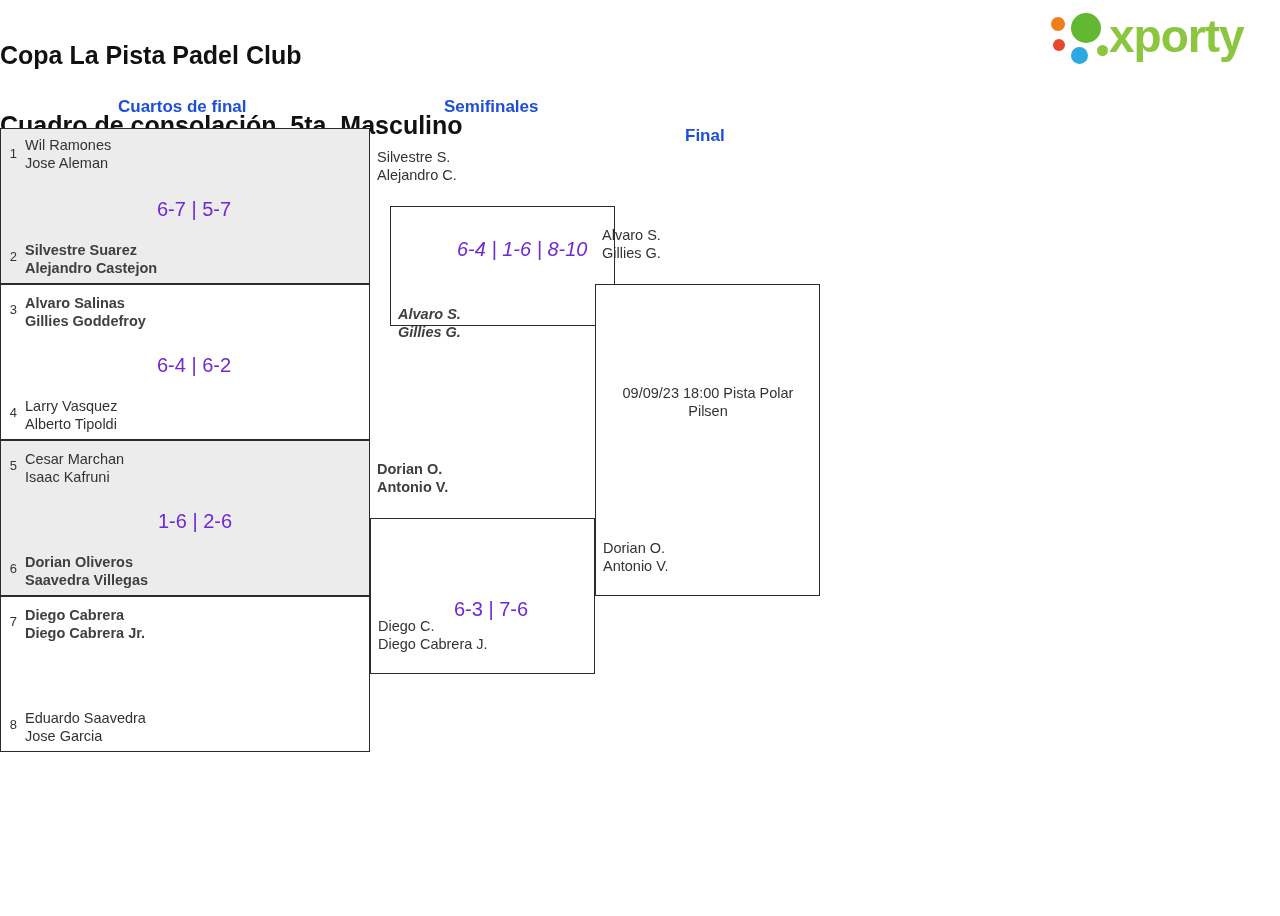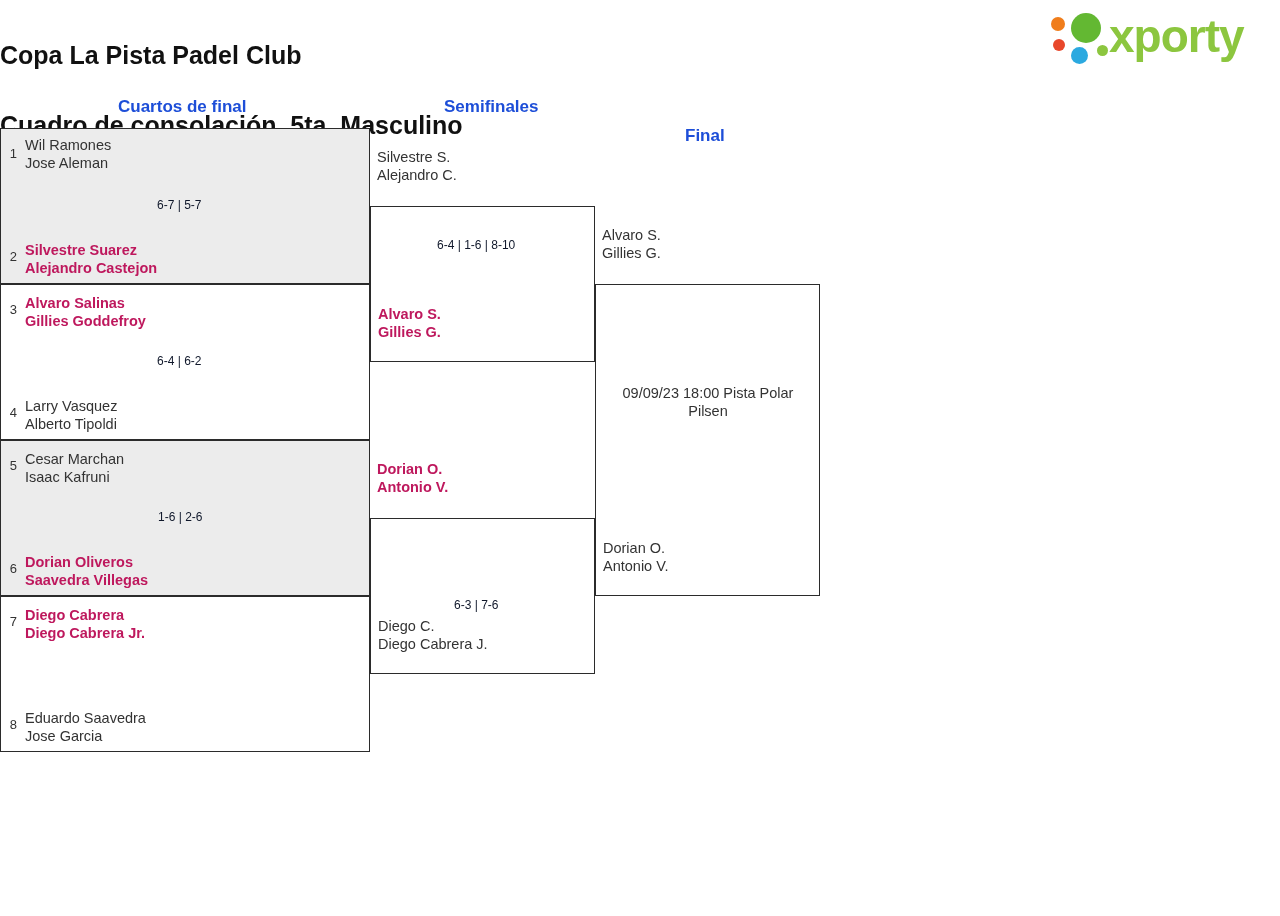--- a/index.html
+++ b/index.html
@@ -85,35 +85,35 @@
   .box.shaded { background: #ececec; }
   .box.plain { background: #ffffff; }
 
   .team {
     position: absolute;
     font-size: 14.5px;
     line-height: 18px;
     white-space: nowrap;
   }
   .team .ln { display: block; }
-  .team.bold { font-weight: bold; color: #be185d; }
+  .team.bold { font-weight: bold; color: #404040; }
   .team.normal { font-weight: normal; color: #333333; }
 
   .seed {
     position: absolute;
     font-size: 13px;
     color: #333333;
     text-align: right;
     width: 16px;
   }
 
   .score {
     position: absolute;
-    font-size: 12px;
-    color: #0f172a;
+    font-size: 20px;
+    color: #6d28d9;
     white-space: nowrap;
   }
 
   .matchinfo {
     position: absolute;
     font-size: 14.5px;
     color: #333333;
     line-height: 18px;
     text-align: center;
   }
@@ -193,21 +193,21 @@
     <span class="ln">Diego Cabrera Jr.</span>
   </div>
   <div class="score" style="left:156px; top:69px;"></div>
   <div class="seed" style="left:0px; top:120px;">8</div>
   <div class="team normal" style="left:24px; top:112px;">
     <span class="ln">Eduardo Saavedra</span>
     <span class="ln">Jose Garcia</span>
   </div>
 </div>
 
-<div class="box plain" style="left:370px; top:206px; width:225px; height:156px;">
+<div class="box plain" style="left:390px; top:206px; width:225px; height:120px;font-style:italic;">
   <div class="score" style="left:66px; top:31px;">6-4 | 1-6 | 8-10</div>
   <div class="team bold" style="left:7px; top:98px;">
     <span class="ln">Alvaro S.</span>
     <span class="ln">Gillies G.</span>
   </div>
 </div>
 <div class="team normal" style="left:377px; top:148px;">
   <span class="ln">Silvestre S.</span>
   <span class="ln">Alejandro C.</span>
 </div>

